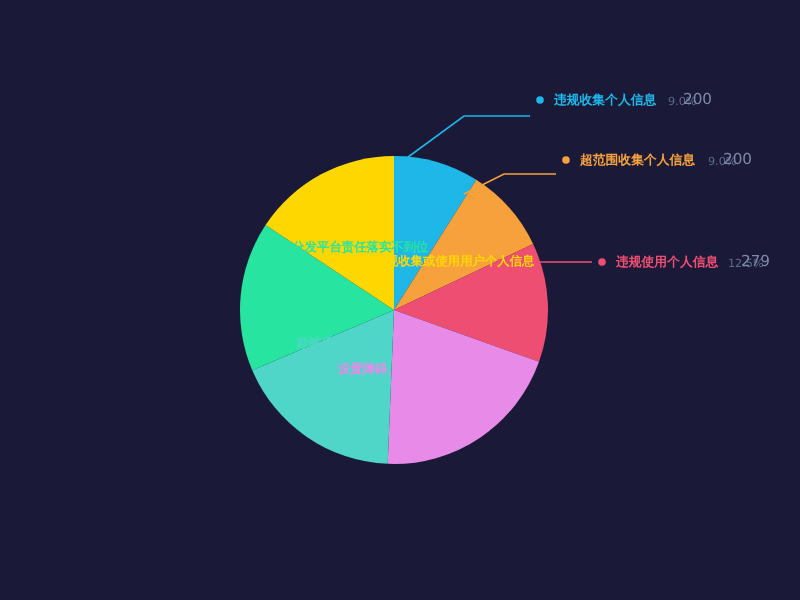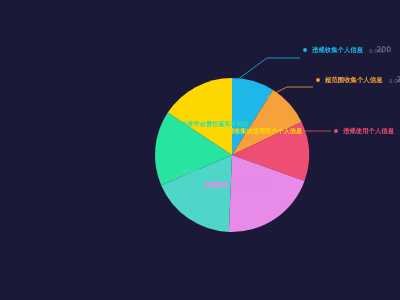--- a/index.html
+++ b/index.html
@@ -10,21 +10,20 @@
     width: 400px;
     height: 300px;
     background: #1a1a38;
     font-family: "DejaVu Sans", "Liberation Sans", sans-serif;
     overflow: hidden;
     position: relative;
   }
   #chart-root {
     position: absolute;
     inset: 0;
-    padding-left: 35px;
   }
   svg.chart-svg {
     display: block;
     width: 400px;
     height: 300px;
   }
   .slice-label {
     font-size: 6.2px;
     font-weight: bold;
     dominant-baseline: middle;

